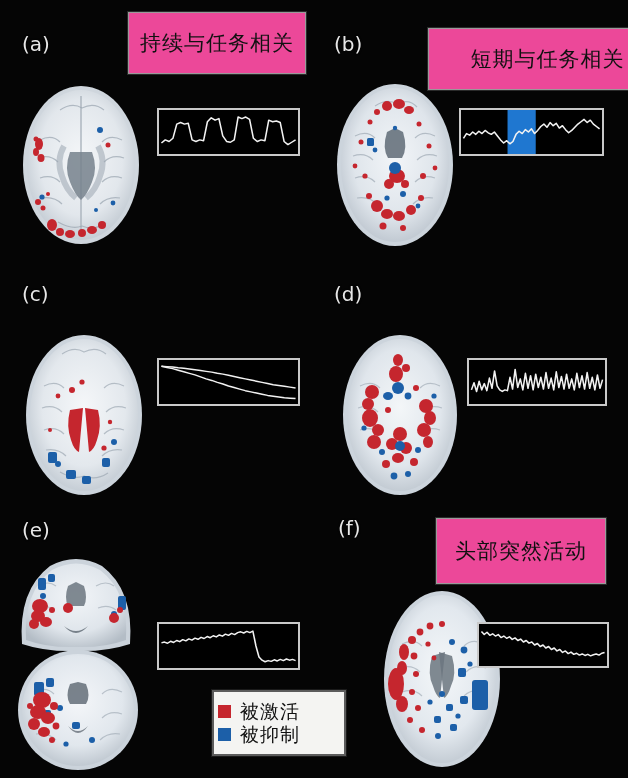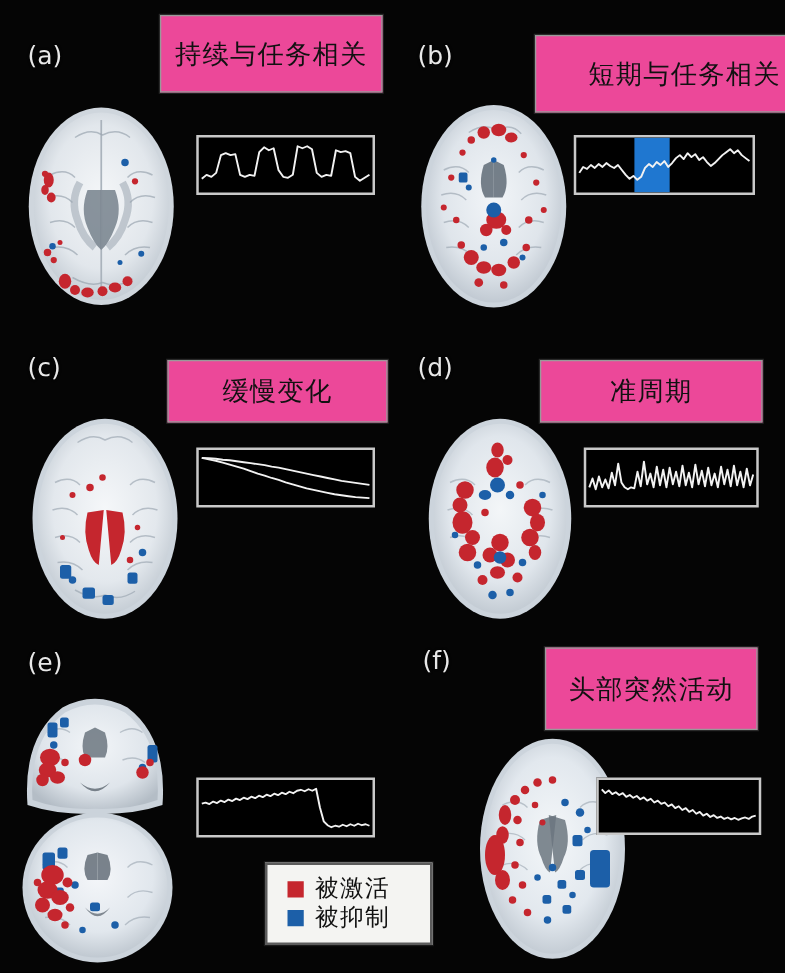--- a/index.html
+++ b/index.html
@@ -59,21 +59,21 @@
     overflow: hidden;
   }
   .brain svg { display: block; width: 100%; height: 100%; }
 
   
   #legend {
     position: absolute;
     background: #f4f4f2;
     border: 2px solid #5c5c5c;
     box-shadow: 0 0 0 1px #1a1a1a;
-    padding: 10px 14px 8px 16px;
+    padding: 10px 14px 8px 4px;
     box-sizing: border-box;
   }
   .legend-row {
     display: flex;
     align-items: center;
     gap: 9px;
     margin-bottom: 4px;
   }
   .legend-swatch {
     width: 13px;
@@ -218,21 +218,20 @@
     </svg>
   </div>
   <div class="trace-box" style="left:459px; top:108px; width:145px; height:48px;">
     <svg viewBox="0 0 145 48" preserveAspectRatio="none">
         <rect x="47.85" y="0" width="29" height="48" fill="#1f77d0" class="trace-band"></rect>
         <path d="M2.50 30.88 L5.68 25.72 L8.86 27.44 L12.05 24.00 L15.23 26.58 L18.41 23.14 L21.59 25.72 L24.77 22.28 L27.95 24.86 L31.14 26.58 L34.32 24.00 L37.50 28.30 L40.68 32.60 L43.86 36.04 L47.05 33.46 L50.23 36.90 L53.41 34.32 L56.59 26.58 L59.77 23.14 L62.95 25.72 L66.14 21.42 L69.32 24.00 L72.50 20.56 L75.68 25.72 L78.86 22.28 L82.05 17.98 L85.23 15.40 L88.41 18.84 L91.59 13.68 L94.77 17.12 L97.95 14.54 L101.14 19.70 L104.32 17.12 L107.50 21.42 L110.68 24.86 L113.86 22.28 L117.05 18.84 L120.23 15.40 L123.41 12.82 L126.59 10.24 L129.77 13.68 L132.95 11.10 L136.14 15.40 L139.32 17.98 L142.50 20.56" class="trace-line" stroke="#f2f2f2"></path>
       </svg>
   </div>
 
   <div class="panel-label" style="left:22px; top:282px;">(c)</div>
-  <div class="caption-box" style="left:134px; top:288px; width:174px; height:48px;">缓慢变化</div>
   <div class="brain" style="left:14px; top:330px; width:140px; height:170px;">
     <svg viewBox="0 0 140 170" preserveAspectRatio="none">
       <defs>
         <radialGradient id="bgC" cx="50%" cy="45%" r="62%">
           <stop offset="0%" stop-color="#f5f7f9"></stop>
           <stop offset="62%" stop-color="#e3e8ed"></stop>
           <stop offset="100%" stop-color="#bac3cc"></stop>
         </radialGradient>
       </defs>
       <ellipse cx="70" cy="85" rx="58" ry="80" fill="#ccd4dc"></ellipse>
@@ -270,21 +269,20 @@
     </svg>
   </div>
   <div class="trace-box" style="left:157px; top:358px; width:143px; height:48px;">
     <svg viewBox="0 0 143 48" preserveAspectRatio="none">
         <path d="M2.50 6.80 L8.25 7.23 L14.00 7.66 L19.75 8.52 L25.50 8.95 L31.25 9.81 L37.00 10.67 L42.75 11.53 L48.50 12.39 L54.25 13.25 L60.00 14.54 L65.75 15.40 L71.50 16.69 L77.25 17.98 L83.00 19.27 L88.75 20.56 L94.50 21.85 L100.25 23.14 L106.00 24.43 L111.75 25.72 L117.50 27.01 L123.25 27.87 L129.00 28.73 L134.75 29.59 L140.50 30.45" class="trace-line" stroke="#f2f2f2"></path>
         <path d="M2.50 6.80 L8.25 8.09 L14.00 9.38 L19.75 11.10 L25.50 12.82 L31.25 14.54 L37.00 16.26 L42.75 18.41 L48.50 20.56 L54.25 22.28 L60.00 24.43 L65.75 26.15 L71.50 28.30 L77.25 30.02 L83.00 31.74 L88.75 33.46 L94.50 34.75 L100.25 36.04 L106.00 37.33 L111.75 38.62 L117.50 39.48 L123.25 40.34 L129.00 41.20 L134.75 41.63 L140.50 42.06" class="trace-line" stroke="#f2f2f2"></path>
       </svg>
   </div>
 
   <div class="panel-label" style="left:334px; top:282px;">(d)</div>
-  <div class="caption-box" style="left:432px; top:288px; width:176px; height:48px;">准周期</div>
   <div class="brain" style="left:330px; top:330px; width:140px; height:170px;">
     <svg viewBox="0 0 140 170" preserveAspectRatio="none">
       <defs>
         <radialGradient id="bgD" cx="50%" cy="45%" r="62%">
           <stop offset="0%" stop-color="#f3f6f8"></stop>
           <stop offset="62%" stop-color="#e0e6ec"></stop>
           <stop offset="100%" stop-color="#b7c0c9"></stop>
         </radialGradient>
       </defs>
       <ellipse cx="70" cy="85" rx="57" ry="80" fill="#ccd4dc"></ellipse>

